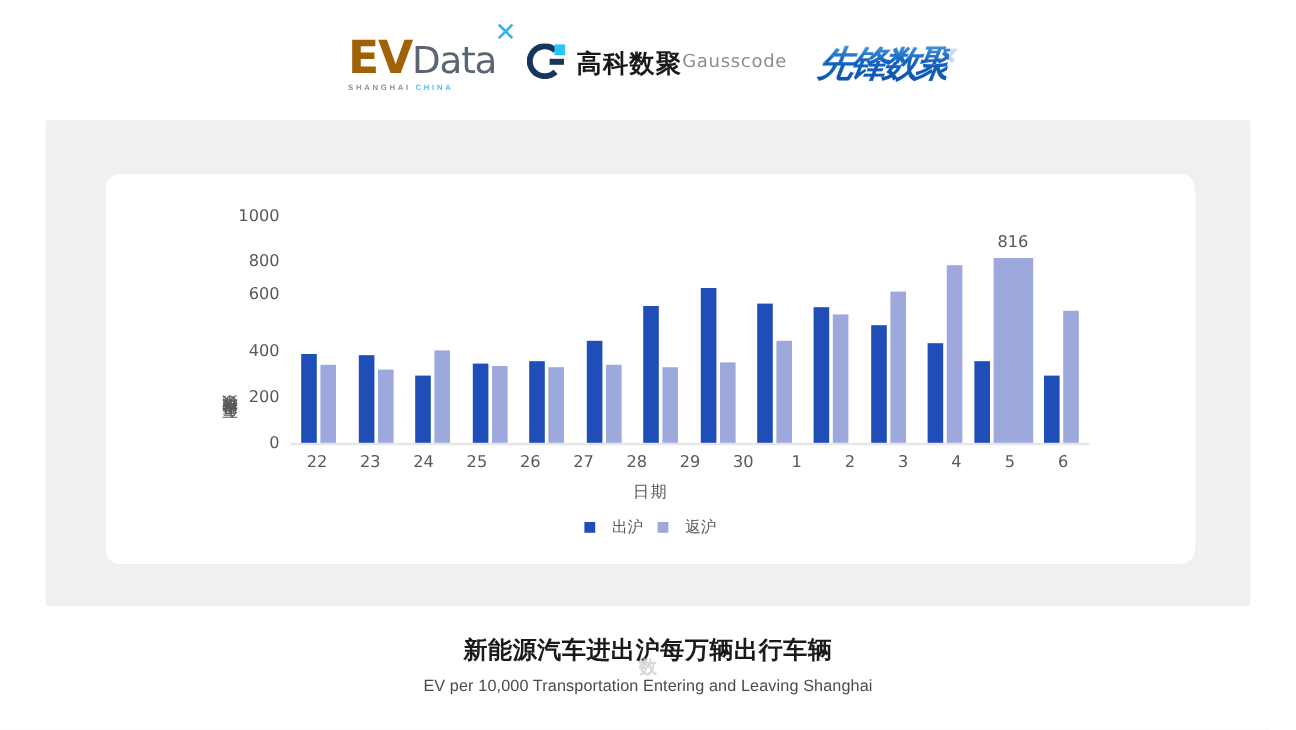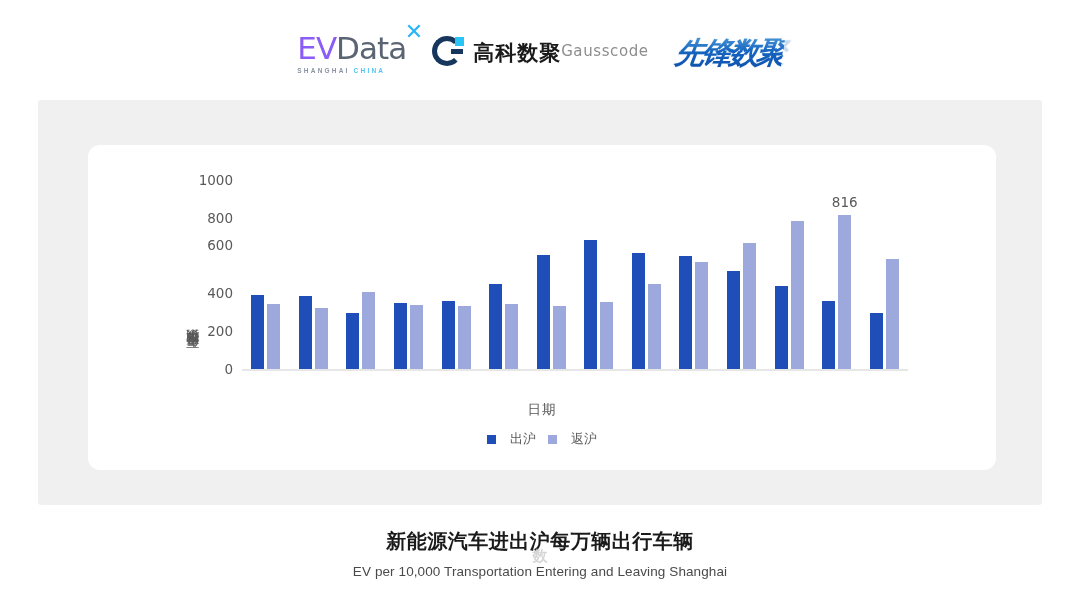--- a/index.html
+++ b/index.html
@@ -38,24 +38,24 @@
     flex-direction: column;
     align-items: flex-start;
   }
   .evdata-main {
     display: flex;
     align-items: baseline;
     position: relative;
     line-height: 1;
   }
   .ev-ev {
-    font-size: 31px;
-    font-weight: 400;
+    font-size: 38px;
+    font-weight: 700;
     letter-spacing: -1px;
-    color: #8b5cf6;
+    color: #a16207;
     font-family: "DejaVu Sans", sans-serif;
   }
   .ev-data {
     font-size: 31px;
     font-weight: 400;
     letter-spacing: -1px;
     color: #5A6472;
     font-family: "DejaVu Sans", sans-serif;
   }
   .ev-x {
@@ -394,28 +394,45 @@
         <div class="group">
           <div class="bar out" style="height: 97.713px; background: rgb(31, 78, 184);"></div>
           <div class="bar back" style="height: 126.252px; background: rgb(157, 168, 220);"></div>
         </div>
         <div class="group">
           <div class="bar out" style="height: 83.349px; background: rgb(31, 78, 184);"></div>
           <div class="bar back" style="height: 148.365px; background: rgb(157, 168, 220);"></div>
         </div>
         <div class="group">
           <div class="bar out" style="height: 68.04px; background: rgb(31, 78, 184);"></div>
-          <div class="bar back" style="height: 154.224px; background: rgb(157, 168, 220);">
+          <div class="bar back" style="height: 154.224px; background: rgb(157, 168, 220); padding-left: 20px;">
             <span class="bar-label">816</span>
           </div>
         </div>
         <div class="group">
           <div class="bar out" style="height: 56.322px; background: rgb(31, 78, 184);"></div>
           <div class="bar back" style="height: 109.998px; background: rgb(157, 168, 220);"></div>
         </div>
+      </div>
+    <div class="xticks" id="xticks" style="left: 154px; top: 232px; width: 666px;">
+        <div class="xtick">22</div>
+        <div class="xtick">23</div>
+        <div class="xtick">24</div>
+        <div class="xtick">25</div>
+        <div class="xtick">26</div>
+        <div class="xtick">27</div>
+        <div class="xtick">28</div>
+        <div class="xtick">29</div>
+        <div class="xtick">30</div>
+        <div class="xtick">1</div>
+        <div class="xtick">2</div>
+        <div class="xtick">3</div>
+        <div class="xtick">4</div>
+        <div class="xtick">5</div>
+        <div class="xtick">6</div>
       </div>
     <div class="x-axis-title" id="xtitle" style="top: 256px;">日期</div>
     <div class="legend" id="legend" style="top: 285px;">
         <div class="legend-item">
           <span class="legend-swatch" style="background: rgb(31, 78, 184);"></span>
           <span>出沪</span>
         </div>
         <div class="legend-item">
           <span class="legend-swatch" style="background: rgb(157, 168, 220);"></span>
           <span>返沪</span>

